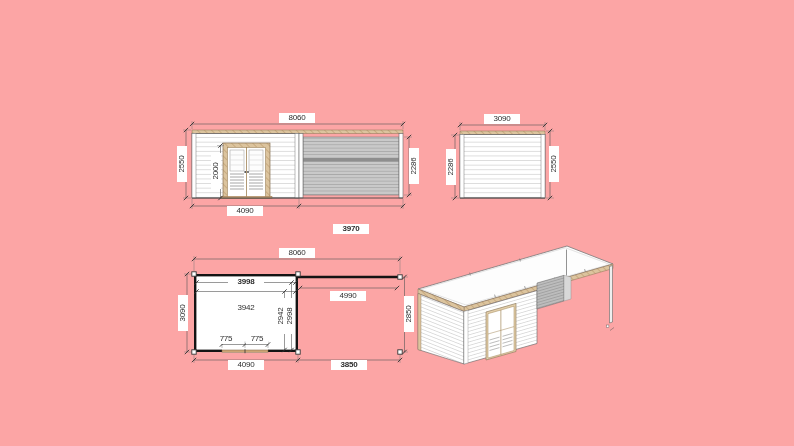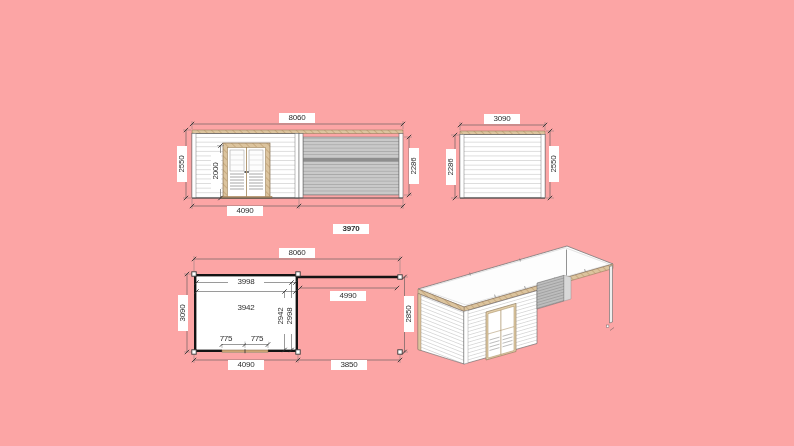--- a/index.html
+++ b/index.html
@@ -286,25 +286,25 @@
 <span class="dim rot" style="left:198px;top:166px;">2000</span>
 <span class="dim rot" style="left:396px;top:161px;">2286</span>
 <span class="dim" style="left:227px;top:206px;">4090</span>
 <span class="dim" style="left:333px;top:224px;font-weight:bold;">3970</span>
 
 <span class="dim" style="left:484px;top:114px;">3090</span>
 <span class="dim rot" style="left:433px;top:162px;">2286</span>
 <span class="dim rot" style="left:536px;top:159px;">2550</span>
 
 <span class="dim" style="left:279px;top:248px;">8060</span>
-<span class="dim" style="left:228px;top:277px;">3998</span>
+<span class="dim" style="left:228px;top:277px;font-weight:bold;">3998</span>
 <span class="dim" style="left:228px;top:287px;margin-top:16px;">3942</span>
 <span class="dim" style="left:330px;top:291px;">4990</span>
 <span class="dim rot" style="left:165px;top:308px;">3090</span>
 <span class="dim rot" style="left:263px;top:311px;">2942</span>
 <span class="dim rot" style="left:272px;top:311px;">2998</span>
 <span class="dim" style="left:215px;top:334px;width:22px;">775</span>
 <span class="dim" style="left:246px;top:334px;width:22px;">775</span>
 <span class="dim" style="left:228px;top:360px;">4090</span>
-<span class="dim" style="left:331px;top:360px;">3850</span>
+<span class="dim" style="left:331px;top:360px;font-weight:bold;">3850</span>
 <span class="dim rot" style="left:391px;top:309px;">2850</span>
 
 </div>
 
 </body></html>

